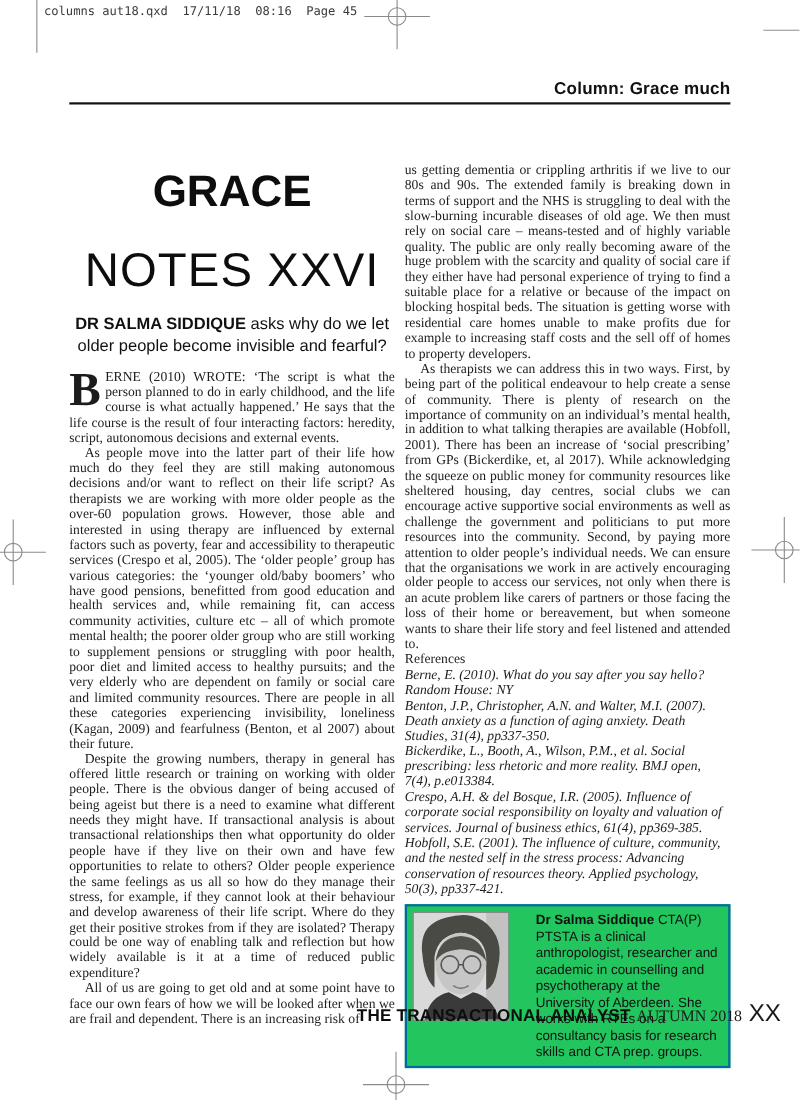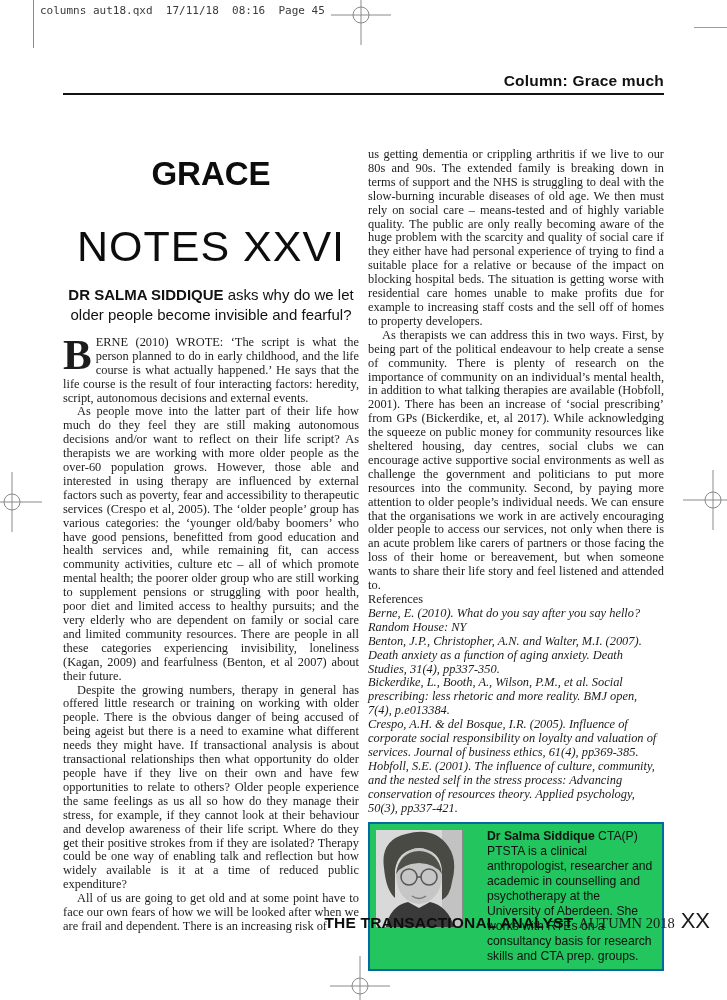--- a/index.html
+++ b/index.html
@@ -28,21 +28,21 @@
     font-family:"Liberation Sans",sans-serif;
     font-weight:bold;font-size:15.5px;text-align:right;
     letter-spacing:.2px;color:#111;
   }
   .rule{height:2px;background:#111;margin-top:3px;}
   .columns{display:flex;gap:9px;margin-top:53px;}
   .col{width:296px;}
   
   .title1{
     font-family:"Liberation Sans",sans-serif;font-weight:bold;
-    font-size:33px;line-height:52px;text-align:center;color:#0d0d0d;
+    font-size:40px;line-height:52px;text-align:center;color:#0d0d0d;
   }
   .title2{
     font-family:"Liberation Sans",sans-serif;font-weight:normal;
     font-size:43px;line-height:52px;text-align:center;color:#0d0d0d;
     margin-top:20px;letter-spacing:1px;
   }
   .standfirst{
     font-family:"Liberation Sans",sans-serif;
     font-size:15px;line-height:1.33;text-align:center;
     margin-top:13px;color:#111;

